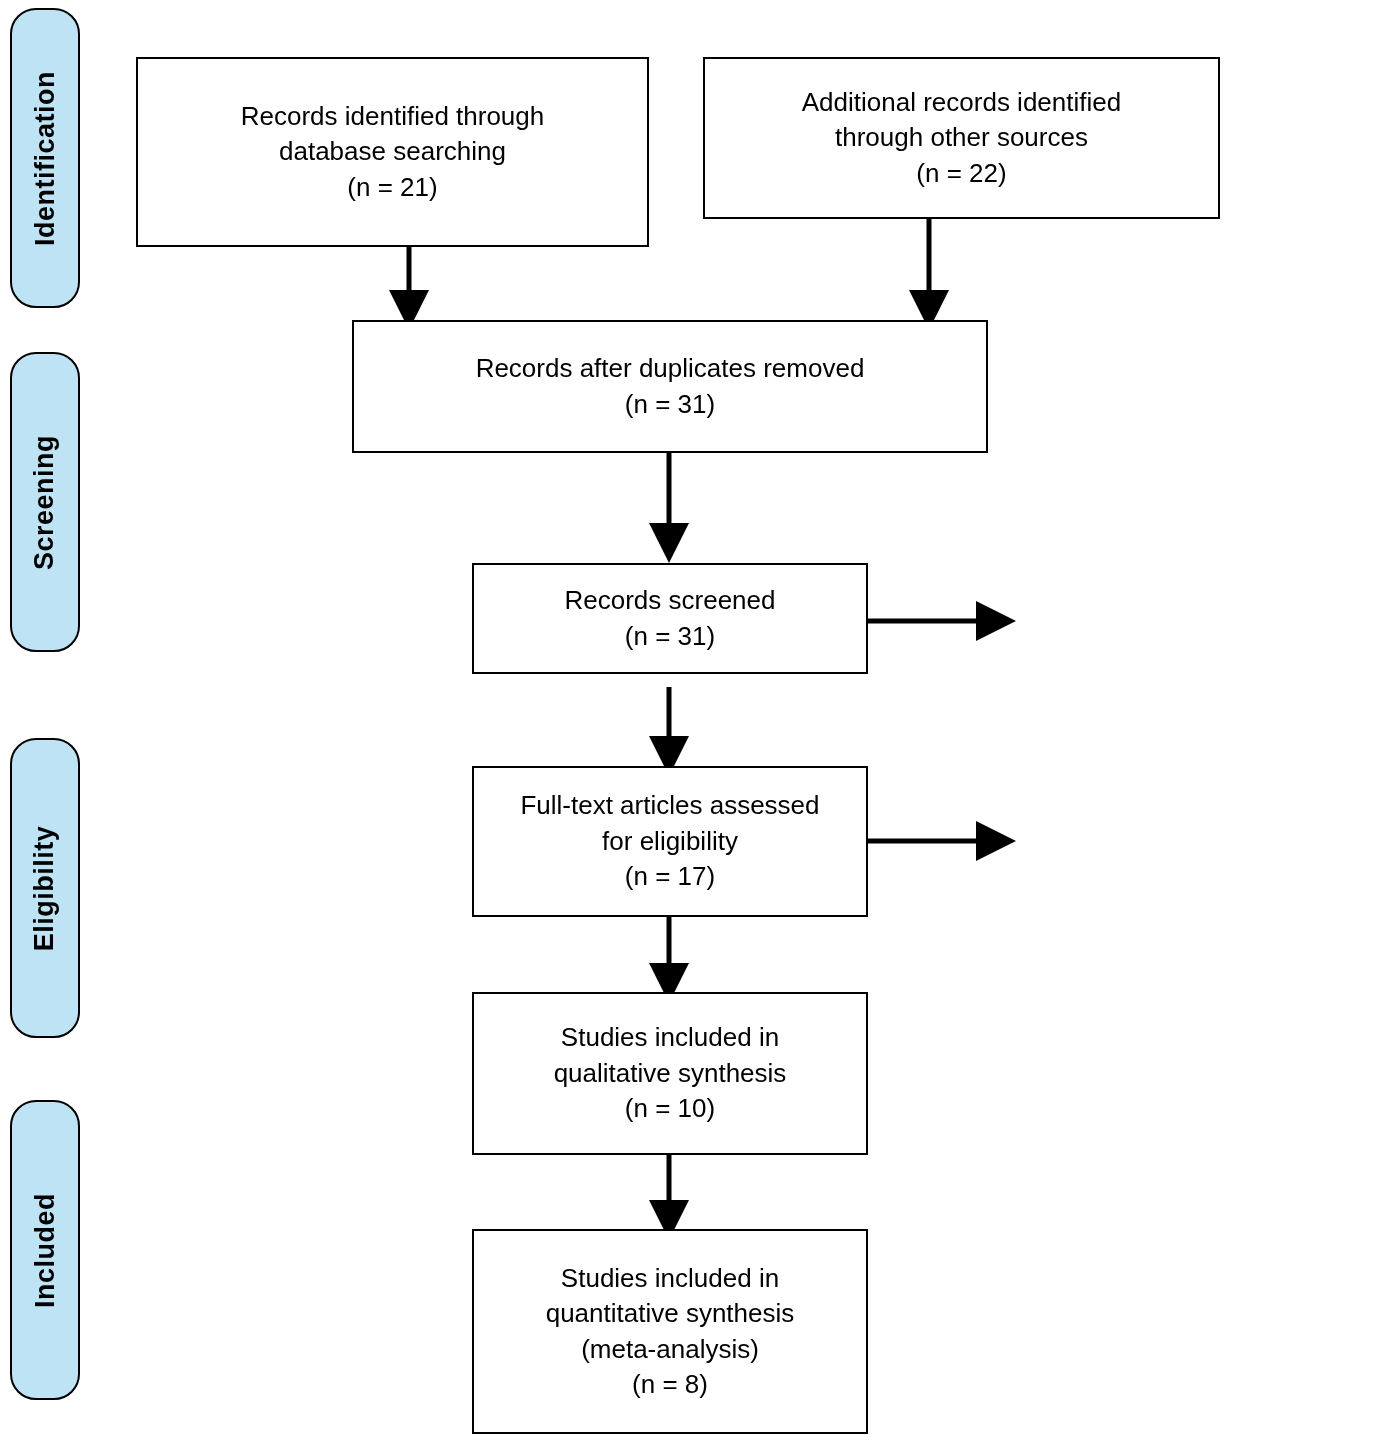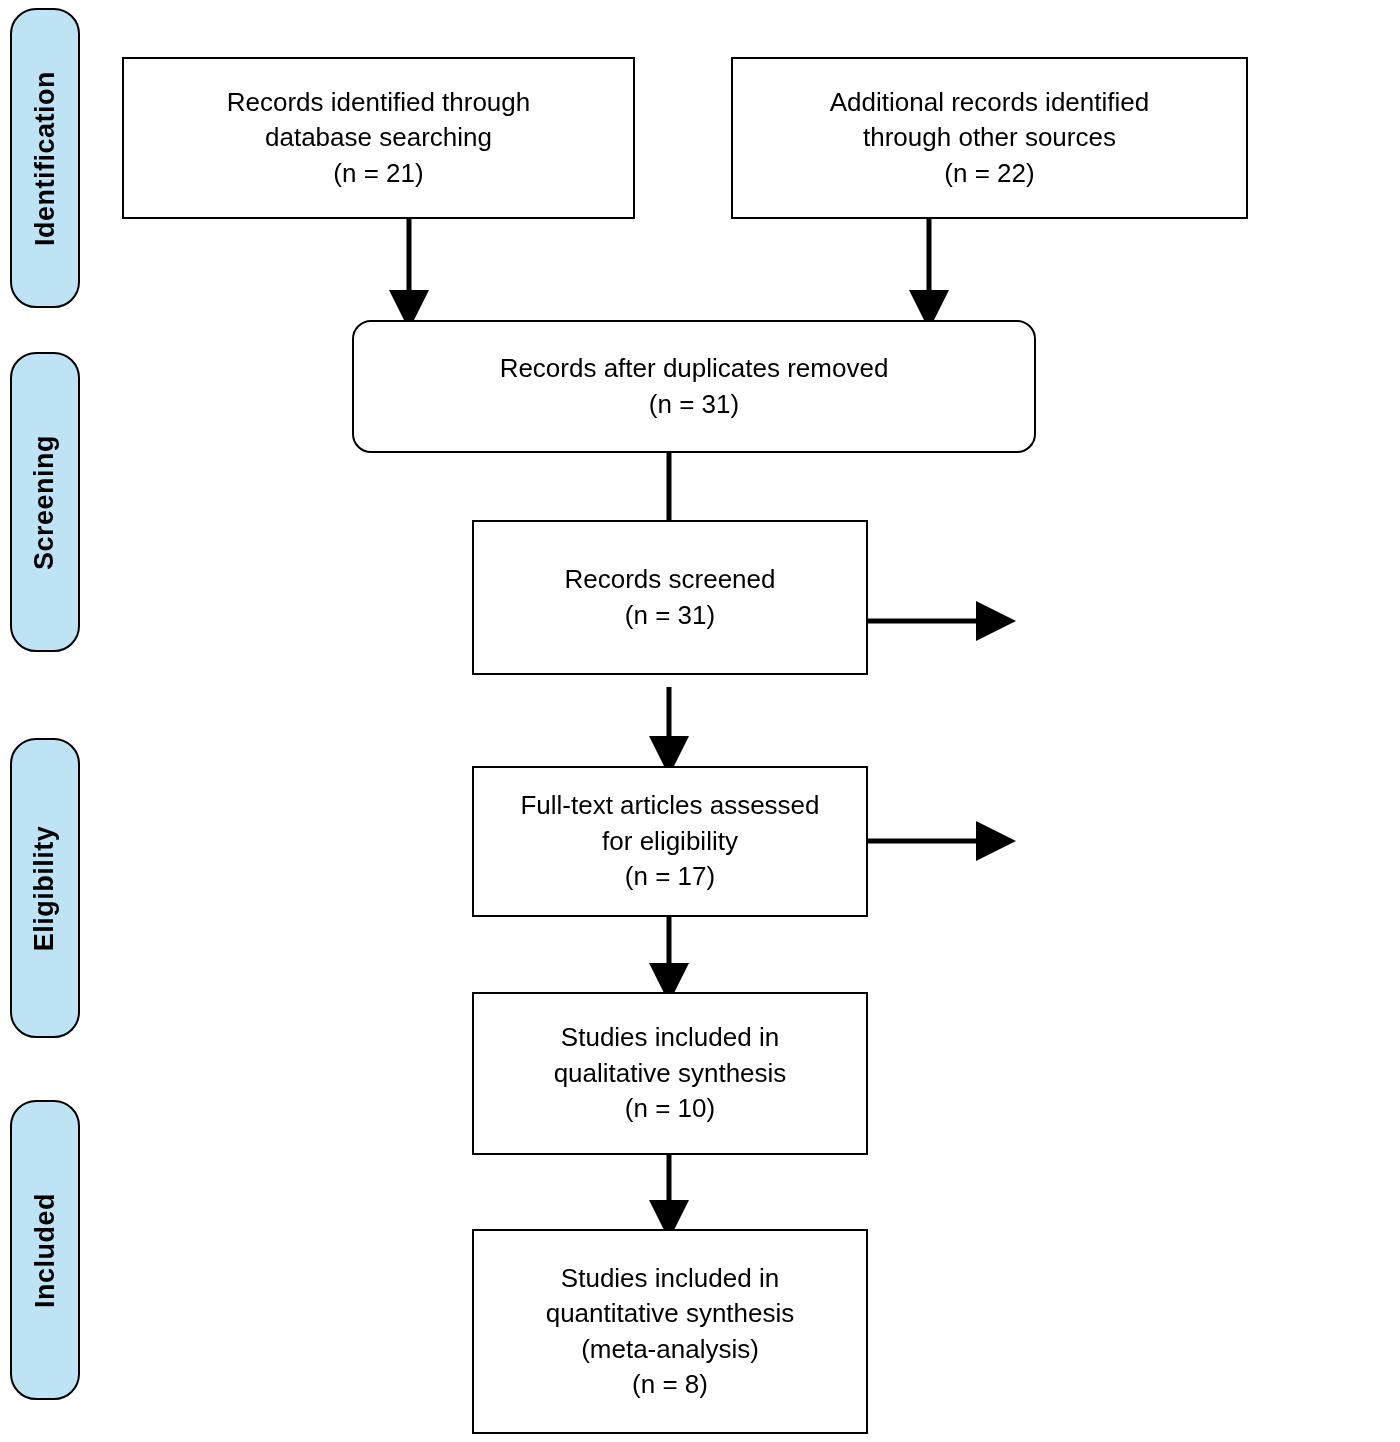--- a/index.html
+++ b/index.html
@@ -99,38 +99,38 @@
 
     <line x1="669" y1="687" x2="669" y2="758" stroke="#000000" stroke-width="5" marker-end="url(#arrowhead)"></line>
 
     <line x1="868" y1="841" x2="998" y2="841" stroke="#000000" stroke-width="5" marker-end="url(#arrowhead)"></line>
 
     <line x1="669" y1="917" x2="669" y2="985" stroke="#000000" stroke-width="5" marker-end="url(#arrowhead)"></line>
 
     <line x1="669" y1="1155" x2="669" y2="1222" stroke="#000000" stroke-width="5" marker-end="url(#arrowhead)"></line>
   </svg>
 
-  <div class="box" style="left:122px; top:57px; width:513px; height:162px;">
+  <div class="box" style="left:136px; top:57px; width:513px; height:190px;">
     <span class="txt">Records identified through
 database searching
 (n = 21)</span>
   </div>
 
-  <div class="box" style="left:703px; top:57px; width:517px; height:162px;margin-left:28px;">
+  <div class="box" style="left:703px; top:57px; width:517px; height:162px;">
     <span class="txt">Additional records identified
 through other sources
 (n = 22)</span>
   </div>
 
-  <div class="box" style="left:352px; top:320px; width:684px; height:133px;border-radius:19px;">
+  <div class="box" style="left:352px; top:320px; width:636px; height:133px;">
     <span class="txt">Records after duplicates removed
 (n = 31)</span>
   </div>
 
-  <div class="box" style="left:472px; top:520px; width:396px; height:155px;">
+  <div class="box" style="left:472px; top:563px; width:396px; height:111px;">
     <span class="txt">Records screened
 (n = 31)</span>
   </div>
 
 
   <div class="box" style="left:472px; top:766px; width:396px; height:151px;">
     <span class="txt">Full-text articles assessed
 for eligibility
 (n = 17)</span>
   </div>

